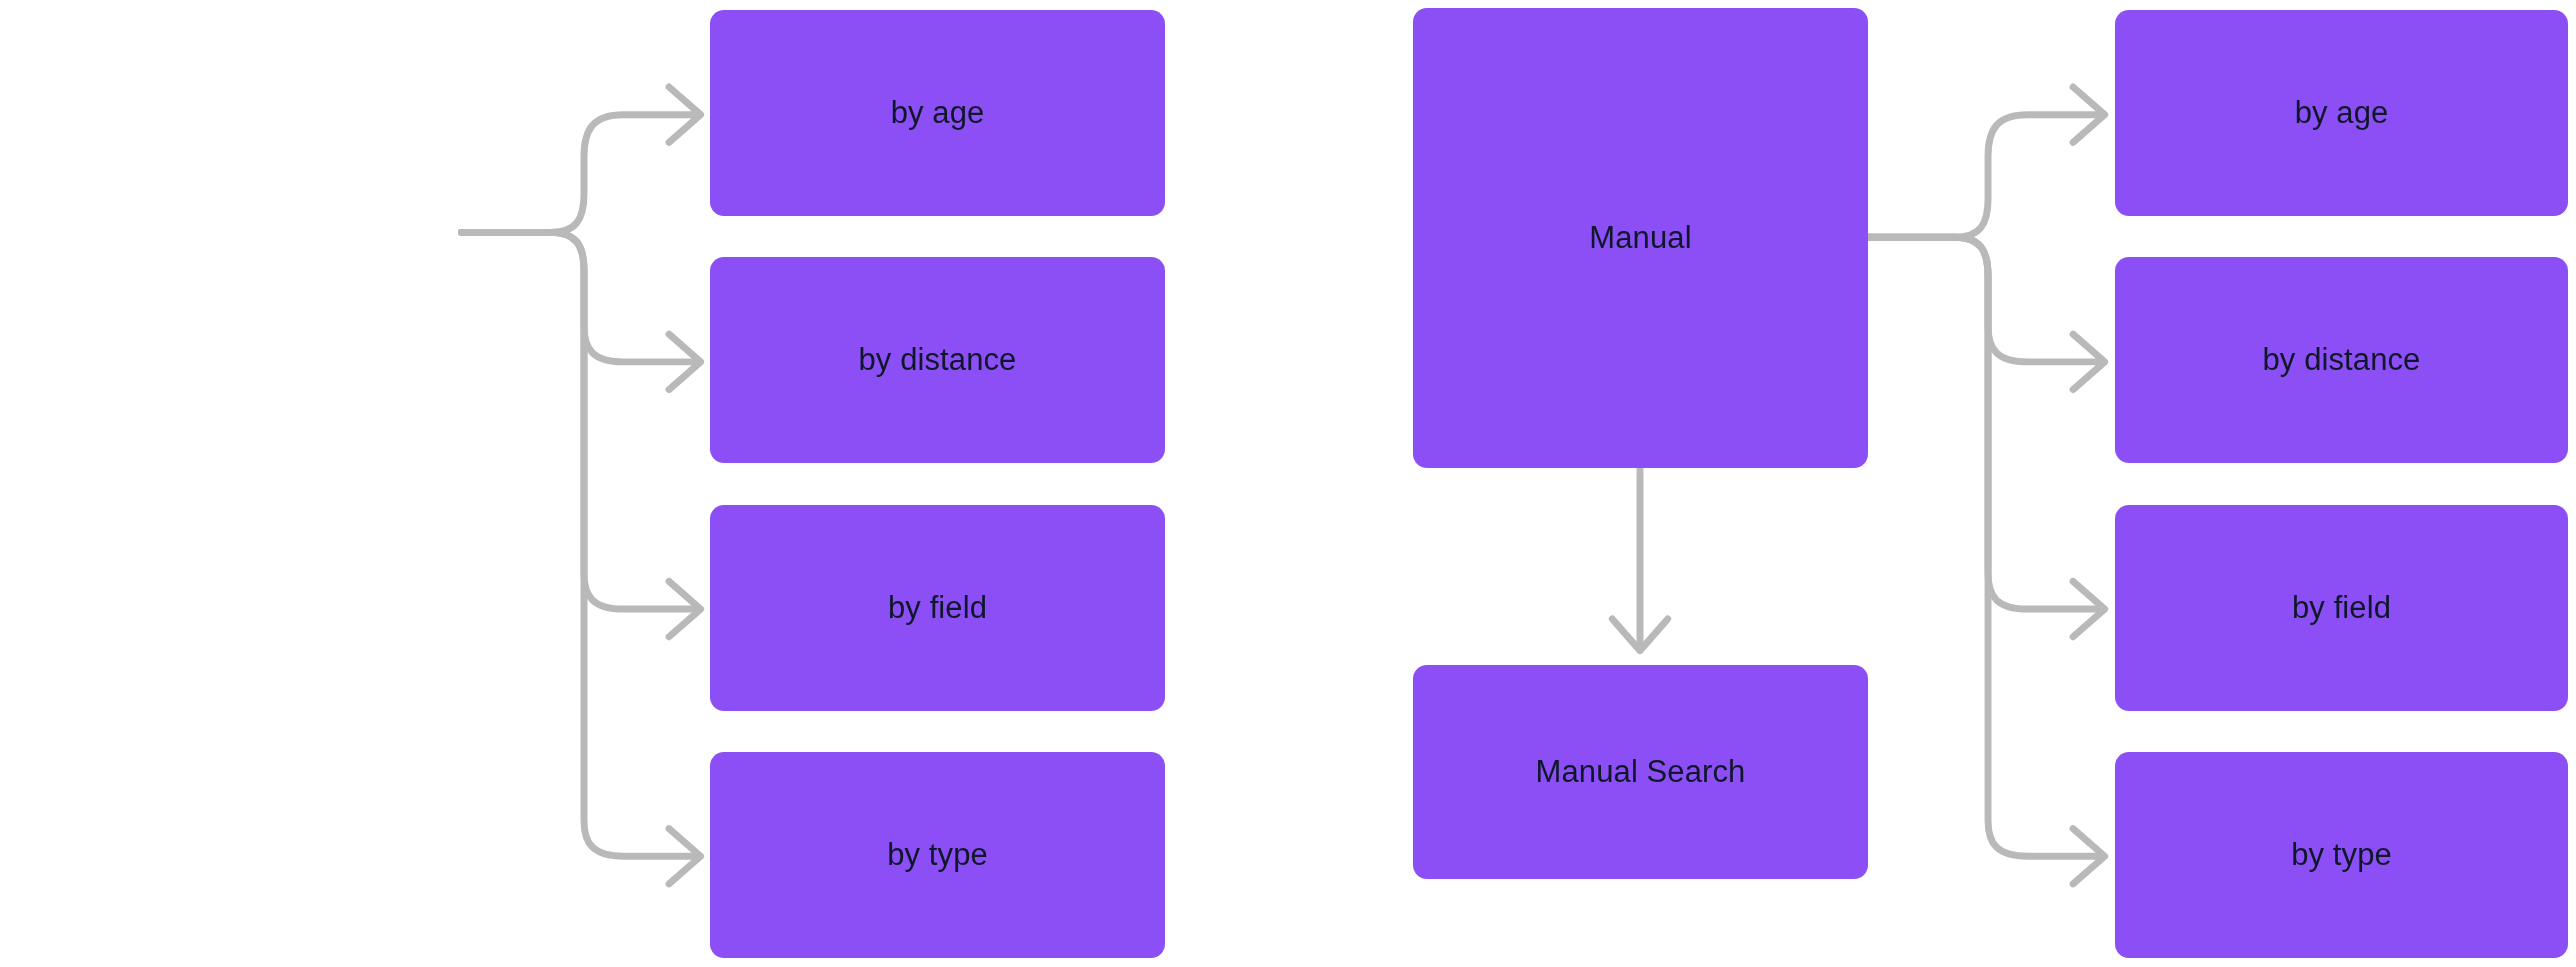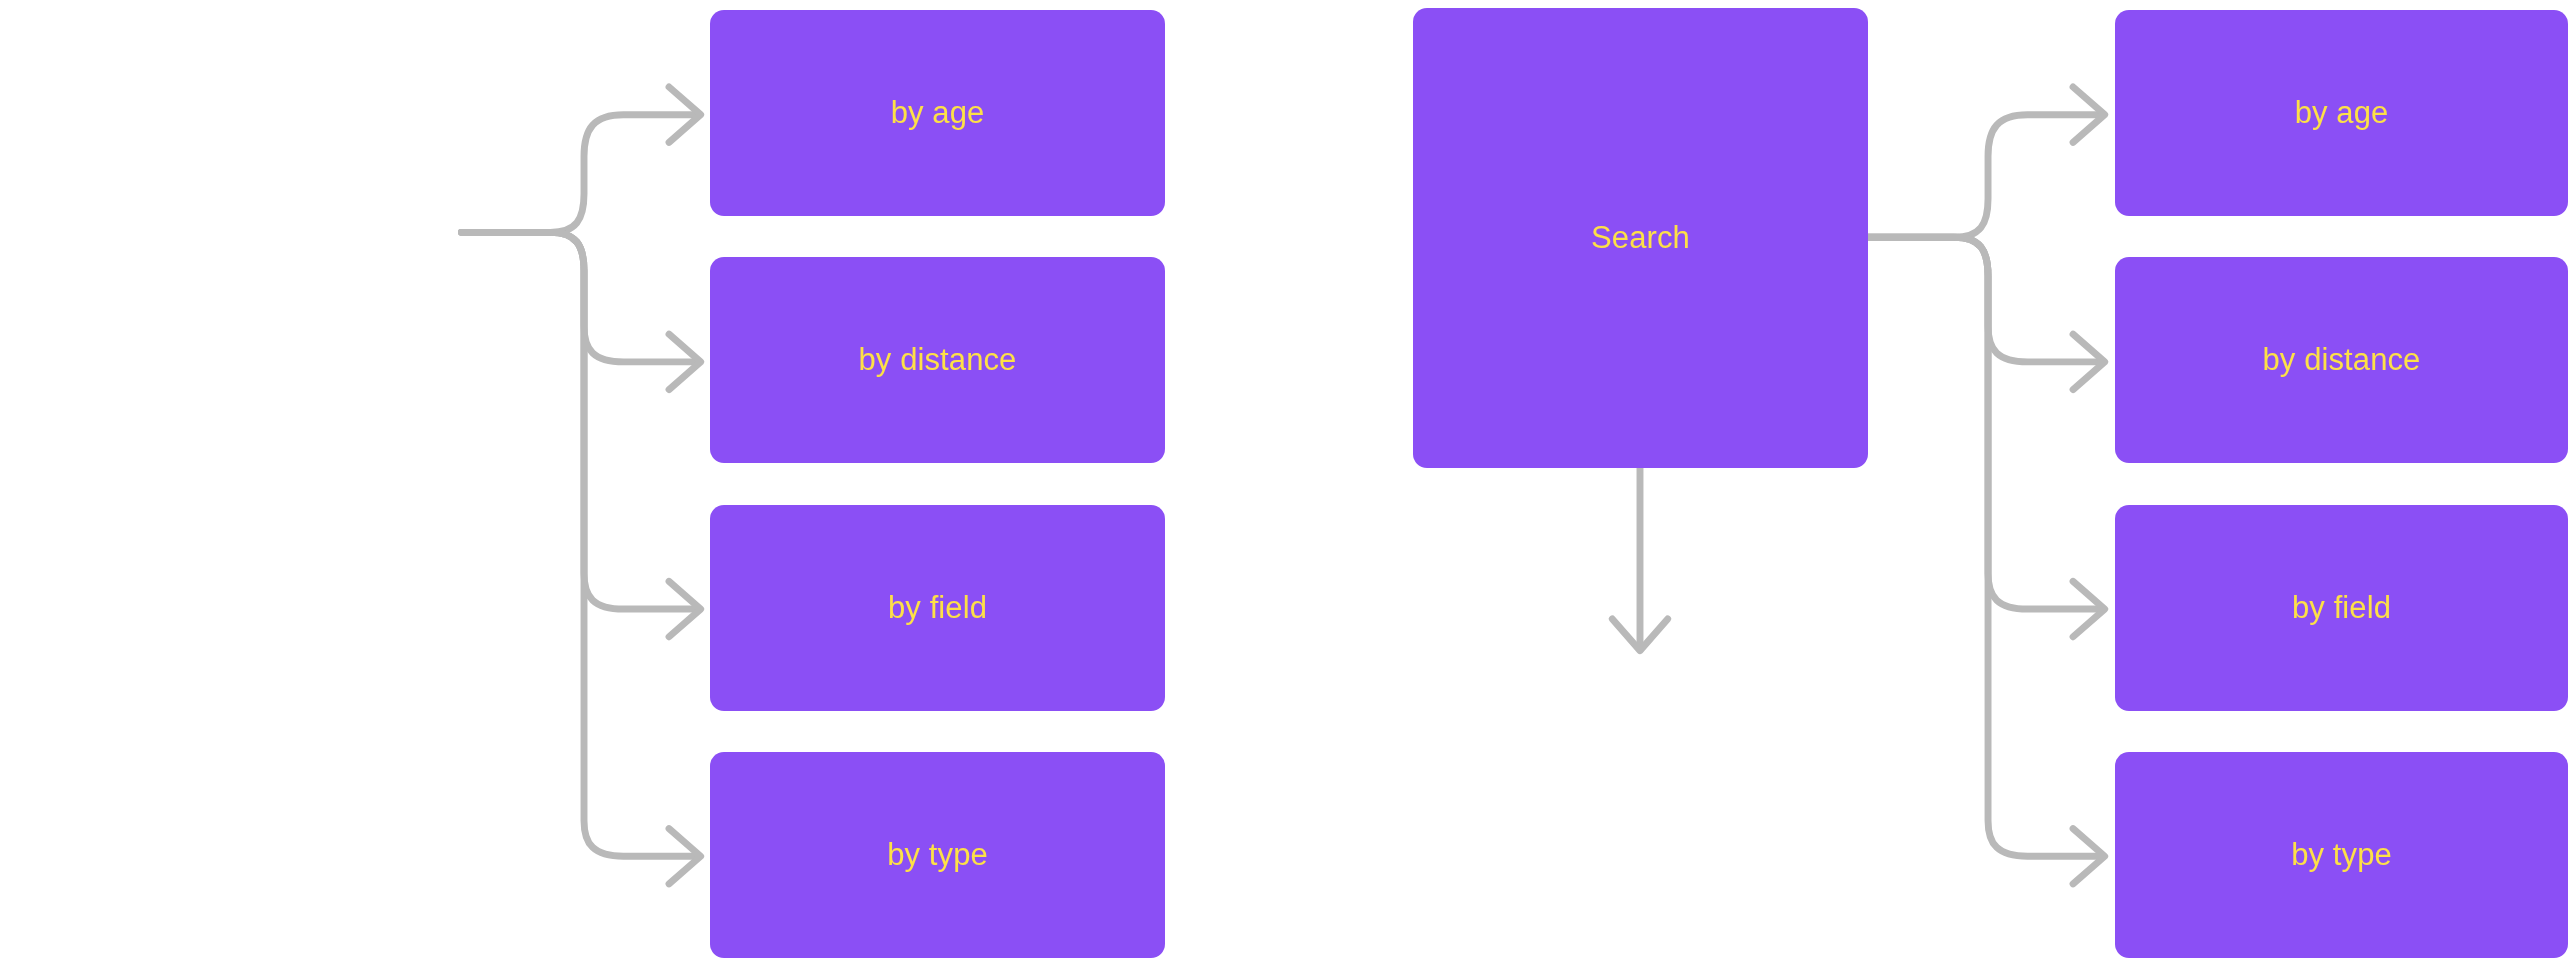--- a/index.html
+++ b/index.html
@@ -25,21 +25,21 @@
     pointer-events: none;
   }
   .node {
     position: absolute;
     background: #8B4FF5;
     border-radius: 14px;
     display: flex;
     align-items: center;
     justify-content: center;
     text-align: center;
-    color: #fde047;
+    color: #0f172a;
     font-family: "Liberation Sans", sans-serif;
     font-size: 31px;
     font-weight: 400;
     line-height: 1.35;
     letter-spacing: 0.1px;
     cursor: pointer;
     user-select: none;
   }
   .node .node-label { display: block; white-space: pre-line; padding: 0 14px; }
   .edge-path { fill: none; stroke: #B9B9B9; stroke-width: 7; stroke-linecap: round; stroke-linejoin: round; }
@@ -109,23 +109,26 @@
 
   <div class="node" style="left:710px; top:505px; width:455px; height:206px;">
     <span class="node-label">by field</span>
   </div>
 
   <div class="node" style="left:710px; top:752px; width:455px; height:206px;">
     <span class="node-label">by type</span>
   </div>
 
   <div class="node" style="left:1413px; top:8px;   width:455px; height:460px;">
-    <span class="node-label">Search</span>
+    <span class="node-label">Manual</span>
   </div>
 
+  <div class="node" style="left:1413px; top:665px; width:455px; height:214px;">
+    <span class="node-label">Manual Search</span>
+  </div>
 
   <div class="node" style="left:2115px; top:10px;  width:453px; height:206px;">
     <span class="node-label">by age</span>
   </div>
 
   <div class="node" style="left:2115px; top:257px; width:453px; height:206px;">
     <span class="node-label">by distance</span>
   </div>
 
   <div class="node" style="left:2115px; top:505px; width:453px; height:206px;">

